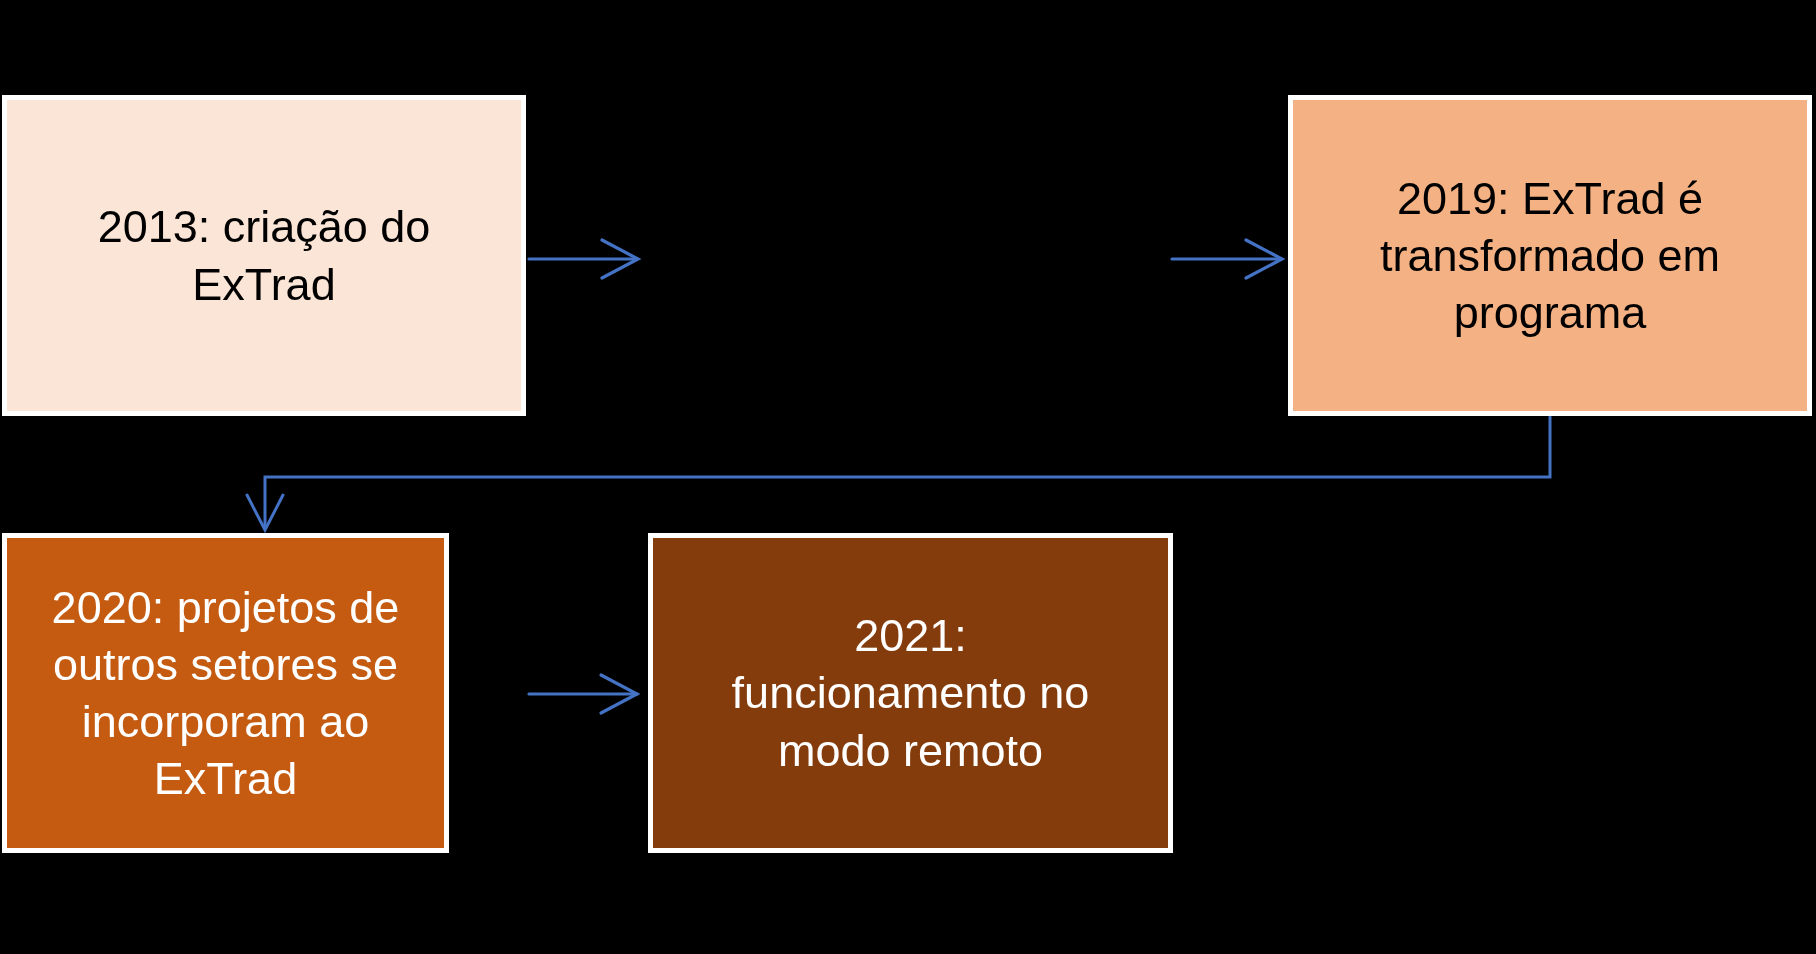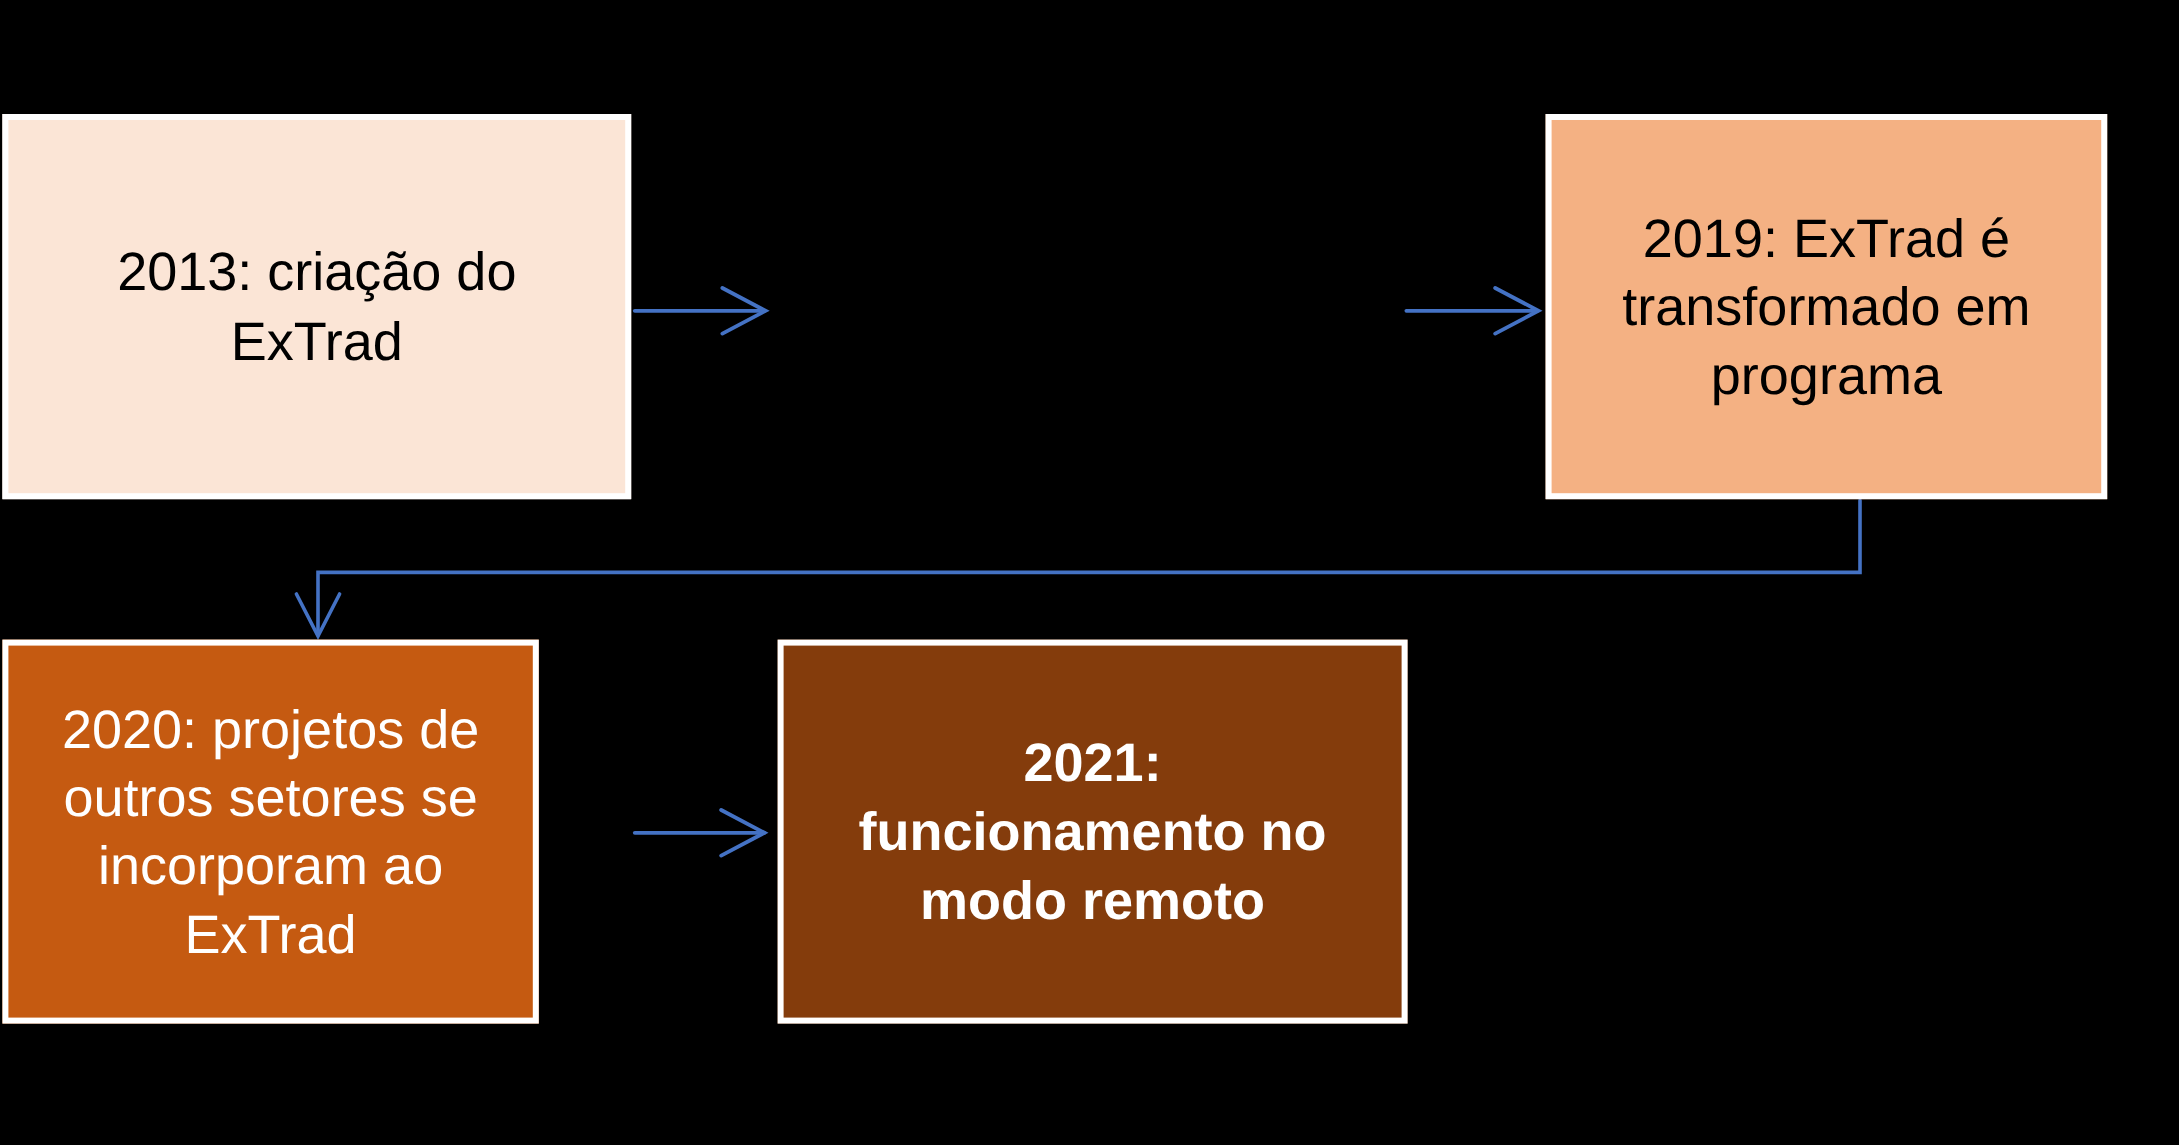--- a/index.html
+++ b/index.html
@@ -19,23 +19,23 @@
     padding:8px 18px;
   }
   .node .label{
     white-space:pre-line;
     font-size:45px;
     line-height:1.27;
   }
   
   .node-1{left:2px;   top:95px;  width:524px; height:321px;text-align:center;}
   .node-2{left:646px; top:95px;  width:527px; height:321px;}
-  .node-3{left:1288px;top:95px;  width:468px; height:321px;}
+  .node-3{left:1288px;top:95px;  width:524px; height:321px;}
   .node-4{left:2px;   top:533px; width:447px; height:320px;}
-  .node-5{left:648px; top:533px; width:525px; height:320px;font-weight:bold;}
+  .node-5{left:648px; top:533px; width:525px; height:320px;}
 </style>
 </head>
 <body>
 
 <div class="canvas" style="background-color: rgb(0, 0, 0);">
 
   <svg class="connectors" viewBox="0 0 1816 954" xmlns="http://www.w3.org/2000/svg">
     <g fill="none" stroke-width="3.2" stroke-linecap="round" stroke-linejoin="miter" stroke="#4472C4">
       <path d="M529 259 L637 259"></path>
       <path d="M602 240 L638 259 L602 278"></path>

